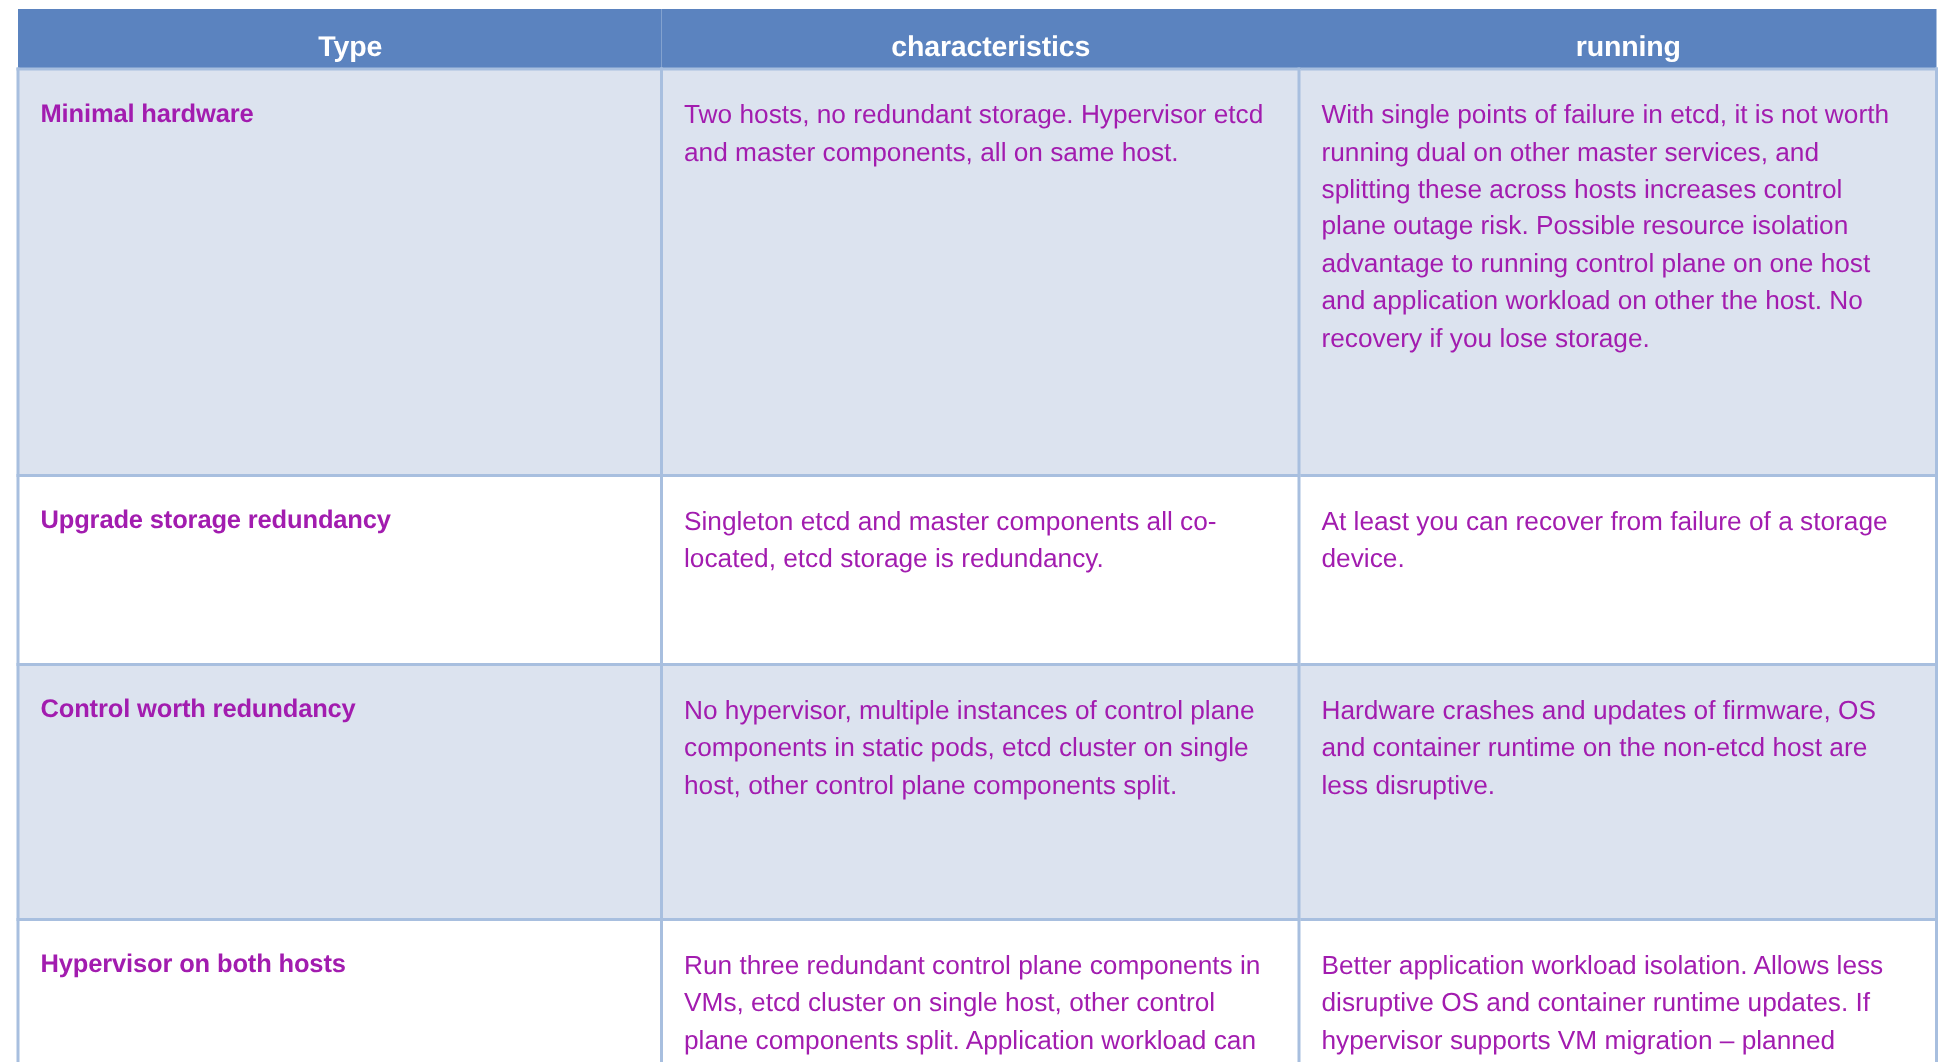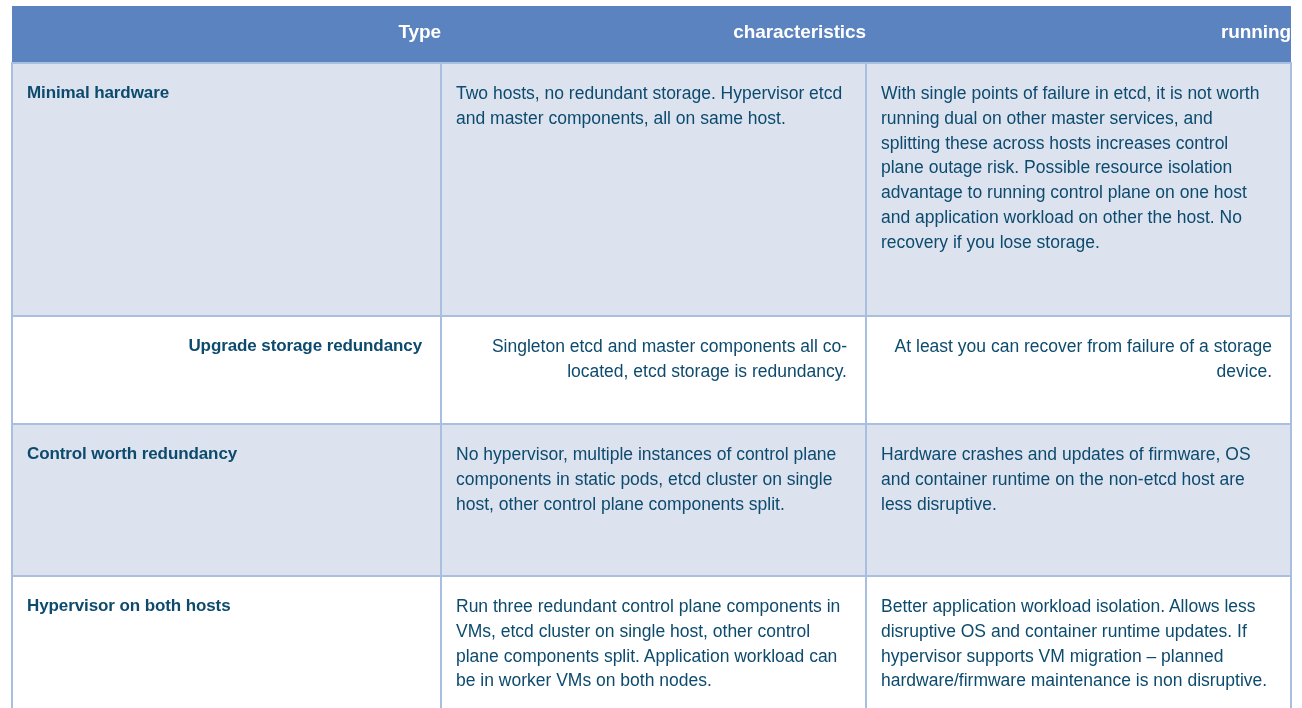--- a/index.html
+++ b/index.html
@@ -30,57 +30,57 @@
   }
   col.col-type     { width: 429px; }
   col.col-chars    { width: 425px; }
   col.col-result   { width: 425px; }
 
   thead th {
     background: #5b83bf;
     color: #ffffff;
     font-size: 19px;
     font-weight: bold;
-    text-align: right;
-    padding: 16px 0 19px 14px;
+    text-align: center;
+    padding: 16px 0 2px 14px;
     border: none;
     letter-spacing: -0.1px;
     vertical-align: middle;
     line-height: 1.1;
   }
 
   tbody td {
     border-left: 2px solid #a8bfdf;
     border-right: 2px solid #a8bfdf;
     border-top: 2px solid #a8bfdf;
     border-bottom: 2px solid #a8bfdf;
-    padding: 17px 18px 18px 14px;
+    padding: 17px 18px 36px 14px;
     vertical-align: top;
     font-size: 17.5px;
     line-height: 1.42;
-    color: #0c4a6e;
+    color: #a21caf;
   }
   tbody tr.row-shaded td { background: #dce3ef; }
   tbody tr.row-plain  td { background: #ffffff; }
 
   tbody td.cell-type {
     font-weight: bold;
     font-size: 17px;
     letter-spacing: -0.1px;
   }
   tbody td.cell-chars,
   tbody td.cell-result {
     font-weight: normal;
   }
 
   tbody tr:last-child td { border-bottom: 3px solid #a8bfdf; }
 
   
   tr.r0 td { height: 216px; }
-  tr.r1 td { height: 71px; text-align: right; }
+  tr.r1 td { height: 71px; }
   tr.r2 td { height: 115px; }
   tr.r3 td { height: 163px; }
 
   .cell-text { display: block; white-space: pre-line; }
 </style>
 </head>
 <body>
 
 <div class="page">
 

